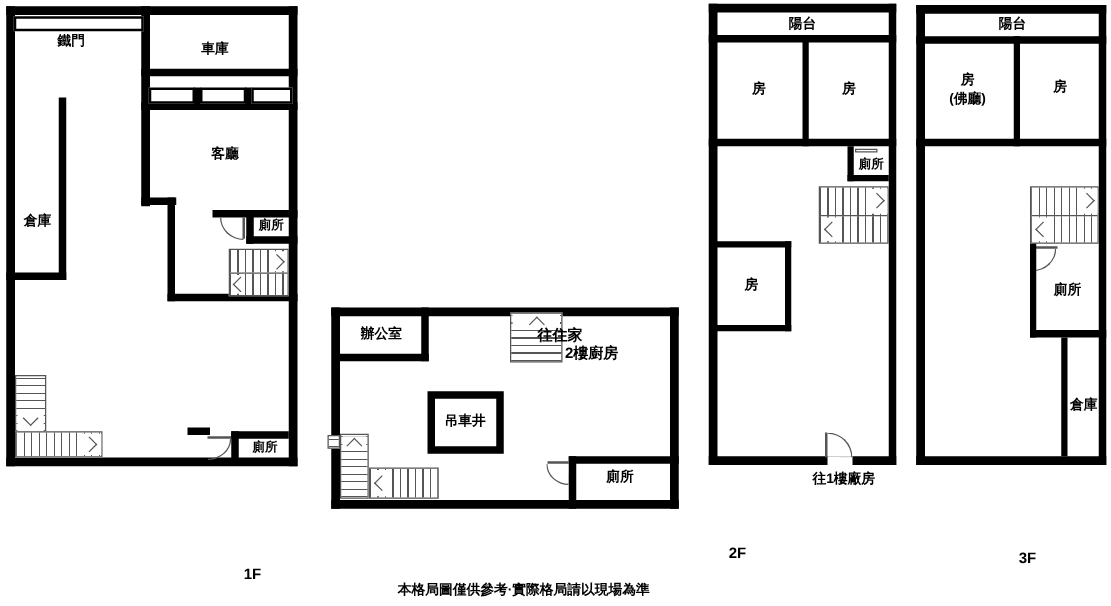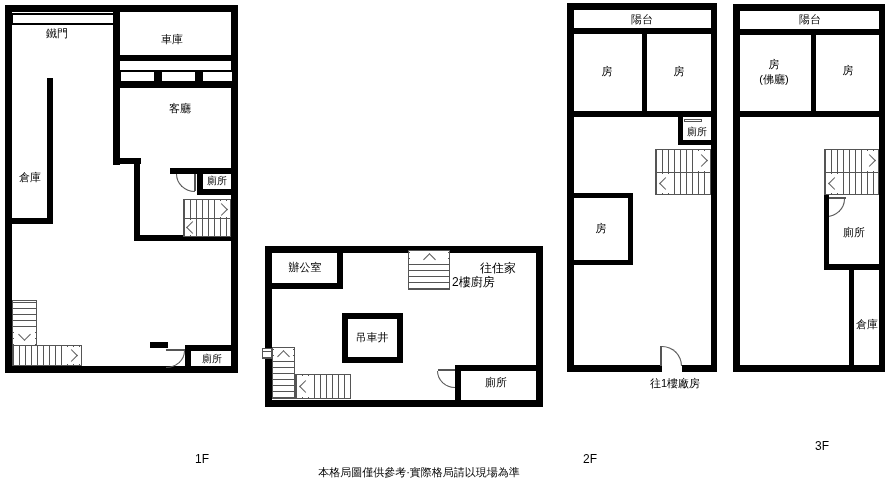--- a/index.html
+++ b/index.html
@@ -1,19 +1,19 @@
 <!DOCTYPE html>
 <html><head>
 <meta charset="utf-8">
 <style>
   html,body{margin:0;padding:0;background:#fff;}
   #canvas{position:relative;width:889px;height:485px;background:#fff;overflow:hidden;
           font-family:"Liberation Sans","DejaVu Sans",sans-serif;color:#000;}
   .w{position:absolute;background:#000;}
-  .lbl{position:absolute;font-size:11px;line-height:13px;font-weight:400;text-align:center;white-space:nowrap;}
+  .lbl{position:absolute;font-size:11px;line-height:13px;font-weight:700;text-align:center;white-space:nowrap;}
   .lbl10{font-size:10px;line-height:12px;}
   .lbl12{font-size:12px;line-height:14px;}
   .left{text-align:left;}
   .pane{position:absolute;background:#fff;border:2px solid #000;box-sizing:border-box;}
   .gate{position:absolute;background:#fff;border:2px solid #000;box-sizing:border-box;}
   .stair{position:absolute;border:1px solid #555;background:#fff;box-sizing:border-box;}
   .fl{position:absolute;}
   .tr-v{background-image:repeating-linear-gradient(90deg,#555 0,#555 1px,transparent 1px,transparent 6px);}
   .tr-h{background-image:repeating-linear-gradient(0deg,#555 0,#555 1px,transparent 1px,transparent 6px);}
   .cap{position:absolute;background:#fff;}
@@ -45,21 +45,21 @@
     <div class="w" style="left:113px;top:55px;width:125px;height:6px;"></div>
     <div class="w" style="left:113px;top:82px;width:125px;height:6px;"></div>
     <div class="gate" style="left:11px;top:13px;width:104px;height:12px;"></div>
     <div class="lbl" style="left:27px;top:27px;width:60px;">鐵門</div>
     <div class="lbl" style="left:142px;top:33px;width:60px;">車庫</div>
     <div class="pane" style="left:119px;top:70px;width:37px;height:13px;"></div>
     <div class="w" style="left:155px;top:70px;width:6px;height:13px;"></div>
     <div class="pane" style="left:160px;top:70px;width:37px;height:13px;"></div>
     <div class="w" style="left:196px;top:70px;width:6px;height:13px;"></div>
     <div class="pane" style="left:201px;top:70px;width:33px;height:13px;"></div>
-    <div class="lbl" style="left:150px;top:102px;width:60px;">客廳</div>
+    <div class="lbl" style="left:150px;top:117px;width:60px;">客廳</div>
     <div class="w" style="left:47px;top:78px;width:6px;height:146px;"></div>
     <div class="w" style="left:5px;top:218px;width:48px;height:6px;"></div>
     <div class="lbl" style="left:0px;top:171px;width:60px;">倉庫</div>
     <div class="w" style="left:113px;top:158px;width:28px;height:6px;"></div>
     <div class="w" style="left:134px;top:158px;width:6px;height:83px;"></div>
     <div class="w" style="left:134px;top:235px;width:104px;height:6px;"></div>
     <div class="w" style="left:170px;top:168px;width:68px;height:6px;"></div>
     <div class="w" style="left:197px;top:168px;width:6px;height:27px;"></div>
     <div class="w" style="left:197px;top:189px;width:41px;height:6px;"></div>
     <div class="lbl lbl10" style="left:200px;top:175px;width:34px;">廁所</div>
@@ -106,21 +106,21 @@
     <div class="w" style="left:265px;top:400px;width:278px;height:7px;"></div>
     <div class="w" style="left:337px;top:246px;width:6px;height:43px;"></div>
     <div class="w" style="left:272px;top:283px;width:71px;height:6px;"></div>
     <div class="lbl" style="left:272px;top:261px;width:66px;">辦公室</div>
 
     <div class="stair tr-h" style="left:408px;top:250px;width:42px;height:40px;">
       <div class="cap" style="left:1px;top:1px;width:38px;height:11px;">
           <div class="chev c-u" style="left:15px;top:3px;"></div>
         </div>
     </div>
-    <div class="lbl left lbl12" style="left:480px;top:261px;width:80px;">往住家</div>
+    <div class="lbl left lbl12" style="left:430px;top:261px;width:80px;">往住家</div>
     <div class="lbl left lbl12" style="left:452px;top:275px;width:90px;">2樓廚房</div>
 
     <div style="position:absolute;left:342px;top:313px;width:61px;height:50px;border:6px solid #000;box-sizing:border-box;background:#fff;"></div>
     <div class="lbl" style="left:347px;top:331px;width:50px;">吊車井</div>
 
     <div class="stair tr-h" style="left:272px;top:347px;width:23px;height:52px;">
       <div class="cap" style="left:1px;top:1px;width:19px;height:11px;">
           <div class="chev c-u" style="left:5px;top:3px;"></div>
         </div>
     </div>
@@ -170,21 +170,21 @@
     <div class="w" style="left:572px;top:193px;width:61px;height:5px;"></div>
     <div class="w" style="left:628px;top:193px;width:5px;height:72px;"></div>
     <div class="w" style="left:572px;top:260px;width:61px;height:5px;"></div>
     <div class="lbl" style="left:574px;top:222px;width:54px;">房</div>
 
     <div class="gap" style="left:662px;top:365px;width:20px;height:7px;"></div>
     <div class="leaf" style="left:660px;top:346px;width:2px;height:20px;"></div>
     <div class="arc arc-tr" style="left:662px;top:346px;width:20px;height:20px;"></div>
     <div class="lbl" style="left:628px;top:377px;width:94px;">往1樓廠房</div>
 
-    <div class="lbl lbl12" style="left:570px;top:452px;width:40px;">2F</div>
+    <div class="lbl lbl12" style="left:570px;top:435px;width:40px;">2F</div>
   </div>
 
   <div>
     <div class="w" style="left:733px;top:4px;width:152px;height:7px;"></div>
     <div class="w" style="left:733px;top:4px;width:7px;height:368px;"></div>
     <div class="w" style="left:879px;top:4px;width:6px;height:368px;"></div>
     <div class="w" style="left:733px;top:365px;width:152px;height:7px;"></div>
     <div class="w" style="left:733px;top:29px;width:152px;height:6px;"></div>
     <div class="lbl" style="left:768px;top:13px;width:84px;">陽台</div>
     <div class="w" style="left:811px;top:29px;width:5px;height:88px;"></div>

